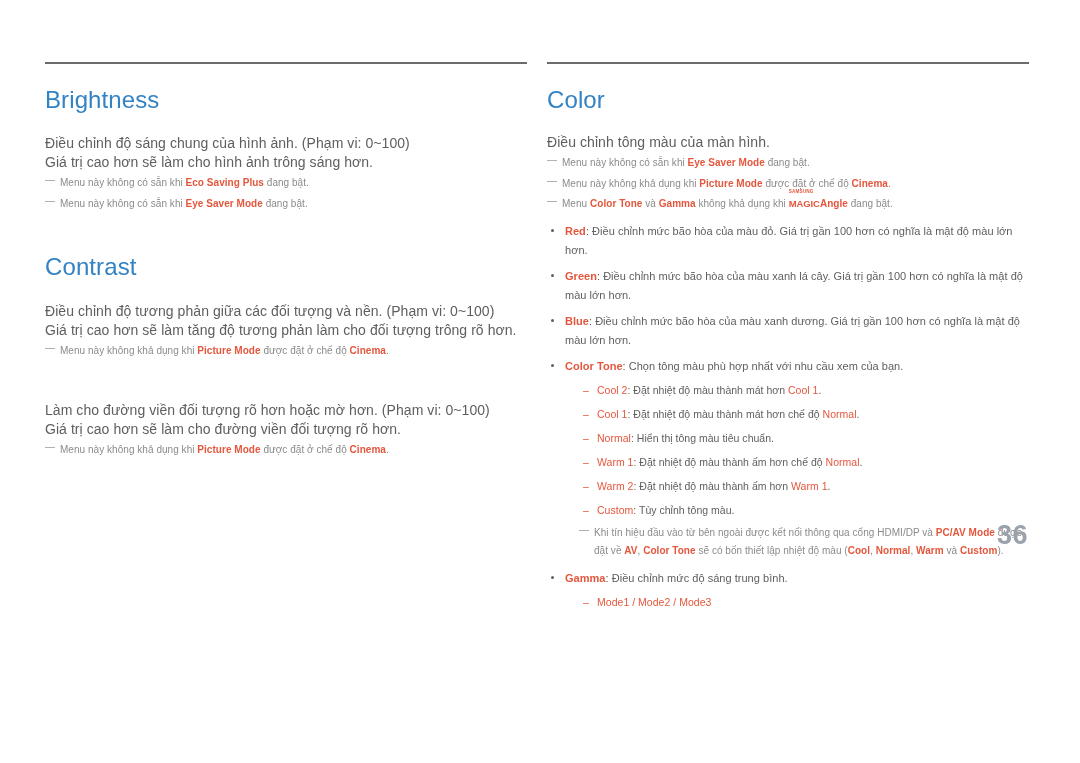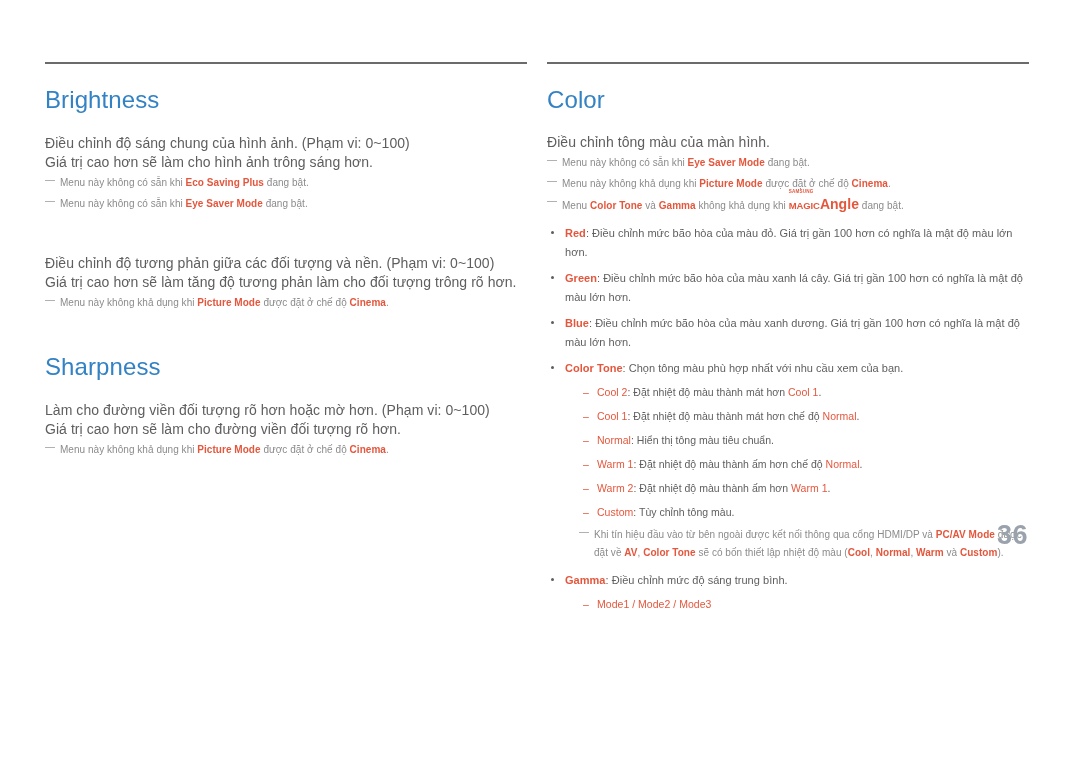--- a/index.html
+++ b/index.html
@@ -177,21 +177,21 @@
     font-weight: bold;
     line-height: 5px;
   }
   .magic-logo .magic {
     font-size: 9.5px;
     font-weight: bold;
     color: #e4573d;
     letter-spacing: -0.1px;
   }
   .magic-logo .angle {
-    font-size: 14px;
+    font-size: 10px;
     font-weight: bold;
     color: #e4573d;
   }
   .page-number {
     position: absolute;
     right: 52px;
     bottom: 28px;
     font-size: 27px;
     color: #9aa2ac;
     letter-spacing: 0.5px;
@@ -219,31 +219,31 @@
           <p class="note">
             <span class="dash">―</span><span>Menu này không có sẵn khi </span><span class="accent">Eco Saving Plus</span><span> đang bật.</span>
           </p>
           <p class="note">
             <span class="dash">―</span><span>Menu này không có sẵn khi </span><span class="accent">Eye Saver Mode</span><span> đang bật.</span>
           </p>
         </div>
       </div>
 
       <div class="section gap-top">
+        <h2 class="section-title">Contrast</h2>
         <div class="desc-block">
           <p class="body-line">Điều chỉnh độ tương phản giữa các đối tượng và nền. (Phạm vi: 0~100)</p>
           <p class="body-line">Giá trị cao hơn sẽ làm tăng độ tương phản làm cho đối tượng trông rõ hơn.</p>
           <p class="note">
             <span class="dash">―</span><span>Menu này không khả dụng khi </span><span class="accent">Picture Mode</span><span> được đặt ở chế độ </span><span class="accent">Cinema</span><span>.</span>
           </p>
         </div>
       </div>
 
       <div class="section gap-top">
-        <h2 class="section-title">Sharpness</h2>
         <div class="desc-block">
           <p class="body-line">Làm cho đường viền đối tượng rõ hơn hoặc mờ hơn. (Phạm vi: 0~100)</p>
           <p class="body-line">Giá trị cao hơn sẽ làm cho đường viền đối tượng rõ hơn.</p>
           <p class="note">
             <span class="dash">―</span><span>Menu này không khả dụng khi </span><span class="accent">Picture Mode</span><span> được đặt ở chế độ </span><span class="accent">Cinema</span><span>.</span>
           </p>
         </div>
       </div>
     </div>
 

